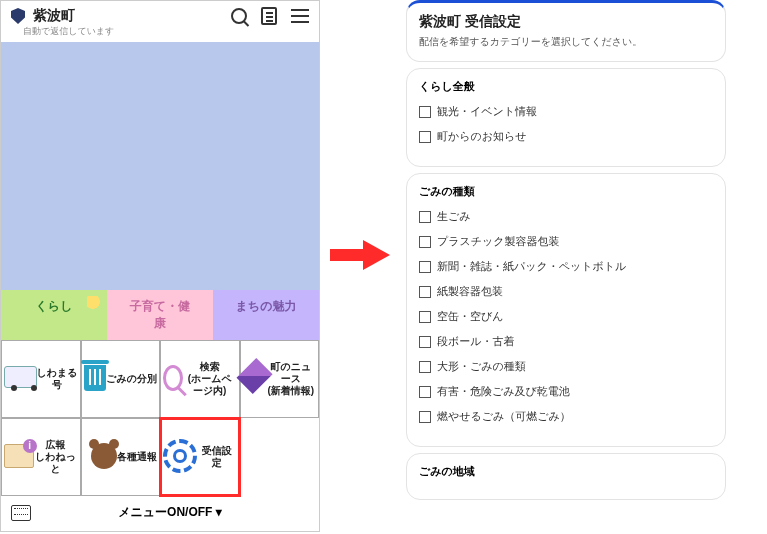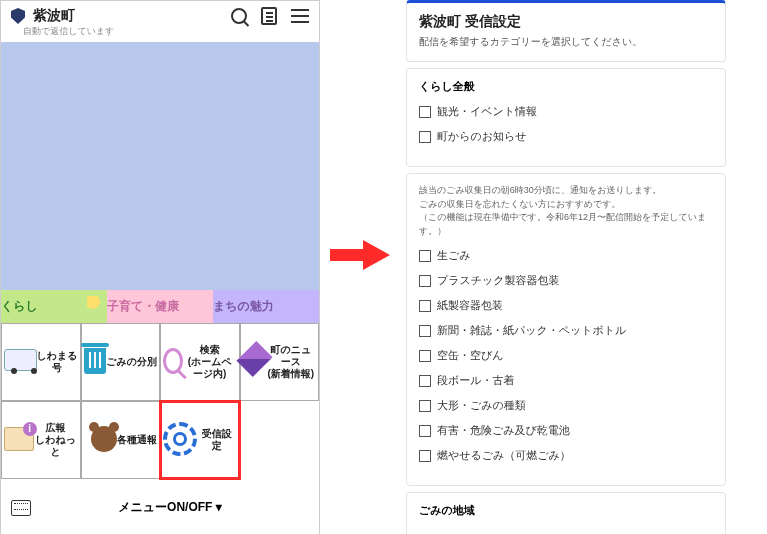--- a/index.html
+++ b/index.html
@@ -17,21 +17,21 @@
   .ic-search::after { content:""; position:absolute; width:2px; height:7px; background:#333; bottom:-5px; right:-2px; transform:rotate(-45deg); }
   .ic-list { width:16px; height:18px; border:2px solid #333; border-radius:2px; position:relative; }
   .ic-list::before { content:""; position:absolute; left:3px; top:3px; width:7px; height:2px; background:#333; box-shadow:0 4px 0 #333,0 8px 0 #333; }
   .ic-menu { width:18px; height:2px; background:#333; position:relative; }
   .ic-menu::before,.ic-menu::after{content:"";position:absolute;left:0;width:18px;height:2px;background:#333;}
   .ic-menu::before{top:-6px}.ic-menu::after{top:6px}
 
   .sky { background:#b7c8ec; width:100%; height:248px; }
 
   .tabs { display:flex; }
-  .tab { flex:1; text-align:left; font-size:12px; font-weight:700; padding:8px 0; }
+  .tab { flex:1; text-align:center; font-size:12px; font-weight:700; padding:8px 17px; }
   .tab.kurashi { background:#c3e88a; color:#2a7a2a; position:relative; }
   .tab.kurashi::after{content:"";position:absolute;right:6px;top:6px;width:14px;height:14px;background:radial-gradient(circle at 40% 40%,#ffdf6b 60%,transparent 61%);}
   .tab.kosodate { background:#ffc5d9; color:#c76aa0; }
   .tab.machi   { background:#c4b5fd; color:#7b57a8; }
 
   .grid { display:grid; grid-template-columns:repeat(4,1fr); grid-auto-rows:78px; }
   .cell { border:1px solid #aaa; display:flex; align-items:center; justify-content:flex-end; padding:4px 2px; background:#fff; position:relative; }
   .cell .lbl { font-size:10px; font-weight:700; color:#222; text-align:center; line-height:1.2; }
   .cell.hi { outline:3px solid #ff2a2a; outline-offset:-2px; }
   .gear { width:34px; height:34px; border:4px dashed #2a6fd6; border-radius:50%; position:relative; margin-bottom:2px; }
@@ -47,29 +47,29 @@
   .hat { width:30px;height:18px;background:#ffd84a;clip-path:polygon(50% 0,100% 100%,0 100%);position:relative;margin-bottom:4px;}
   .hat::after{content:"";position:absolute;left:-4px;bottom:-4px;width:38px;height:4px;background:#ffd84a;}
   .bear { width:26px;height:26px;background:#8a5a36;border-radius:50%;position:relative;margin-bottom:2px;}
   .bear::before{content:"";position:absolute;top:-4px;left:-2px;width:10px;height:10px;background:#8a5a36;border-radius:50%;box-shadow:20px 0 0 #8a5a36;}
   .book { width:34px;height:24px;background:linear-gradient(90deg,#f5e0b8 49%,#d0b98a 50%,#f5e0b8 51%);border:1px solid #c8a870;border-radius:2px;margin-bottom:2px;position:relative;}
   .book::after{content:"i";position:absolute;right:-4px;top:-6px;width:14px;height:14px;background:#b874c9;color:#fff;border-radius:50%;font-size:10px;font-weight:700;text-align:center;line-height:14px;}
 
   .ph-foot { display:flex; align-items:center; padding:8px 10px 10px; }
   .kbd { width:20px;height:16px;border:1.5px solid #333;border-radius:2px;position:relative;}
   .kbd::after{content:"";position:absolute;inset:2px 2px 5px 2px;border-top:1px dotted #333;border-bottom:1px dotted #333;}
-  .ph-foot .menu-toggle { margin:12px auto; font-size:12px; font-weight:700; }
+  .ph-foot .menu-toggle { margin:0 auto; font-size:12px; font-weight:700; }
 
   
   .arrow { width:80px; display:flex; align-items:center; justify-content:center; margin-top:240px; }
   .arrow .ar { width:60px; height:30px; background:#ff2a2a; clip-path:polygon(0 30%,55% 30%,55% 0,100% 50%,55% 100%,55% 70%,0 70%); }
 
   
   .settings { width:320px; background:#fff; margin-left:6px; display:flex; flex-direction:column; gap:6px; }
-  .card { border:1px solid #e3e3e3; border-radius:4px; background:#fff; padding:10px 12px 12px; }
+  .card { border:1px solid #e3e3e3; border-radius:14px; background:#fff; padding:10px 12px 12px; }
   .card.topbar { border-top:3px solid #1a4fd6; }
   .settings h1 { font-size:14px; font-weight:700; color:#222; margin-bottom:4px; }
   .settings .desc { font-size:10px; color:#555; }
   .sec-title { font-size:11px; font-weight:700; margin-bottom:8px; }
   .sec-note { font-size:9px; color:#666; line-height:1.5; margin-bottom:10px; }
   .ck-row { display:flex; align-items:center; gap:6px; margin:10px 0; }
   .ck { width:12px; height:12px; border:1.5px solid #555; background:#fff; }
   .ck-row span { font-size:11px; color:#333; }
 </style>
 </head>
@@ -153,40 +153,36 @@
           <span class="ck"></span>
           <span>観光・イベント情報</span>
         </div>
       <div class="ck-row">
           <span class="ck"></span>
           <span>町からのお知らせ</span>
         </div>
     </div>
 
     <div class="card">
-      <div class="sec-note">
-        <div>該当のごみ収集日の朝6時30分頃に、通知をお送りします。</div>
-        <div>ごみの収集日を忘れたくない方におすすめです。</div>
-        <div>（この機能は現在準備中です。令和6年12月〜配信開始を予定しています。）</div>
-      </div>
+      <div class="sec-title">ごみの種類</div>
       <div class="ck-row">
           <span class="ck"></span>
           <span>生ごみ</span>
         </div>
       <div class="ck-row">
           <span class="ck"></span>
           <span>プラスチック製容器包装</span>
         </div>
       <div class="ck-row">
           <span class="ck"></span>
+          <span>新聞・雑誌・紙パック・ペットボトル</span>
+        </div>
+      <div class="ck-row">
+          <span class="ck"></span>
           <span>紙製容器包装</span>
-        </div>
-      <div class="ck-row">
-          <span class="ck"></span>
-          <span>新聞・雑誌・紙パック・ペットボトル</span>
         </div>
       <div class="ck-row">
           <span class="ck"></span>
           <span>空缶・空びん</span>
         </div>
       <div class="ck-row">
           <span class="ck"></span>
           <span>段ボール・古着</span>
         </div>
       <div class="ck-row">

